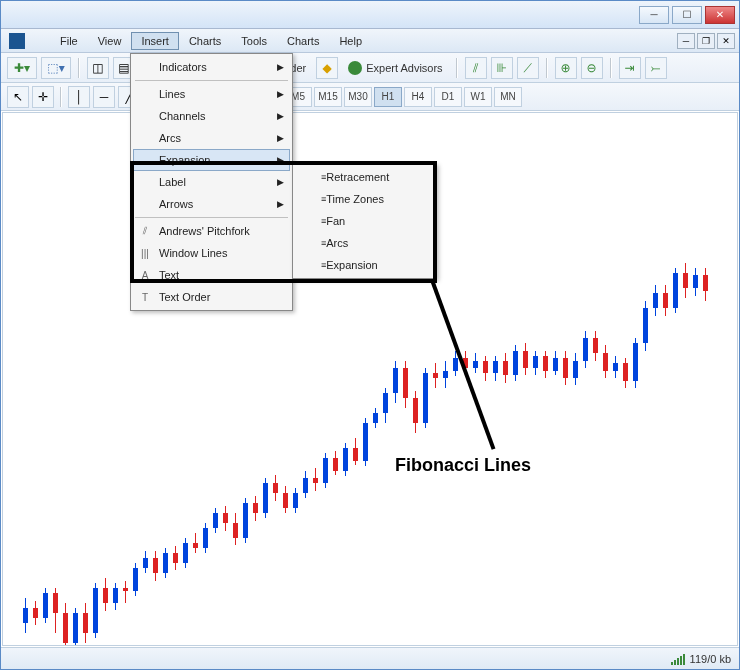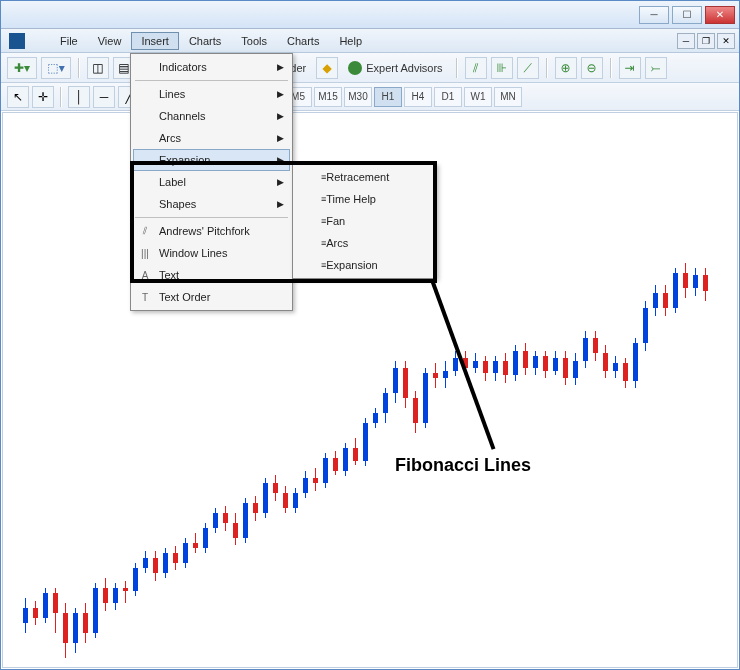--- a/index.html
+++ b/index.html
@@ -406,20 +406,30 @@
       <div class="candle blue" style="left: 690px; top: 155px; height: 28px;">
         <div class="wick" style="top: 0px; height: 28px;"></div>
         <div class="body" style="top: 7px; height: 13px;"></div>
       </div>
       <div class="candle red" style="left: 700px; top: 155px; height: 33px;">
         <div class="wick" style="top: 0px; height: 33px;"></div>
         <div class="body" style="top: 7px; height: 16px;"></div>
       </div>
     </div>
 
+  <div class="statusbar">
+    <div class="conn-bars">
+        <span></span>
+        <span></span>
+        <span></span>
+        <span></span>
+        <span></span>
+      </div>
+    <span>119/0 kb</span>
+  </div>
 </div>
 
 <div class="dropdown" id="dropdown">
     <div class="dd-item">
       <span>Indicators</span>
       <span class="arrow">▶</span>
     </div>
     <div class="dd-sep"></div>
     <div class="dd-item">
       <span>Lines</span>
@@ -435,21 +445,21 @@
     </div>
     <div class="dd-item hi">
       <span>Expansion</span>
       <span class="arrow">▶</span>
     </div>
     <div class="dd-item">
       <span>Label</span>
       <span class="arrow">▶</span>
     </div>
     <div class="dd-item">
-      <span>Shapes</span>
+      <span>Arrows</span>
       <span class="arrow">▶</span>
     </div>
     <div class="dd-sep"></div>
     <div class="dd-item">
       <span class="dd-ico">⫽</span>
       <span>Andrews' Pitchfork</span>
     </div>
     <div class="dd-item">
       <span class="dd-ico">|||</span>
       <span>Window Lines</span>
@@ -464,21 +474,21 @@
     </div>
   </div>
 
 <div class="submenu" id="submenu">
     <div class="dd-item">
       <span class="dd-ico" style="font-size: 9px;">≡</span>
       <span>Retracement</span>
     </div>
     <div class="dd-item">
       <span class="dd-ico" style="font-size: 9px;">≡</span>
-      <span>Time Help</span>
+      <span>Time Zones</span>
     </div>
     <div class="dd-item">
       <span class="dd-ico" style="font-size: 9px;">≡</span>
       <span>Fan</span>
     </div>
     <div class="dd-item">
       <span class="dd-ico" style="font-size: 9px;">≡</span>
       <span>Arcs</span>
     </div>
     <div class="dd-item">

